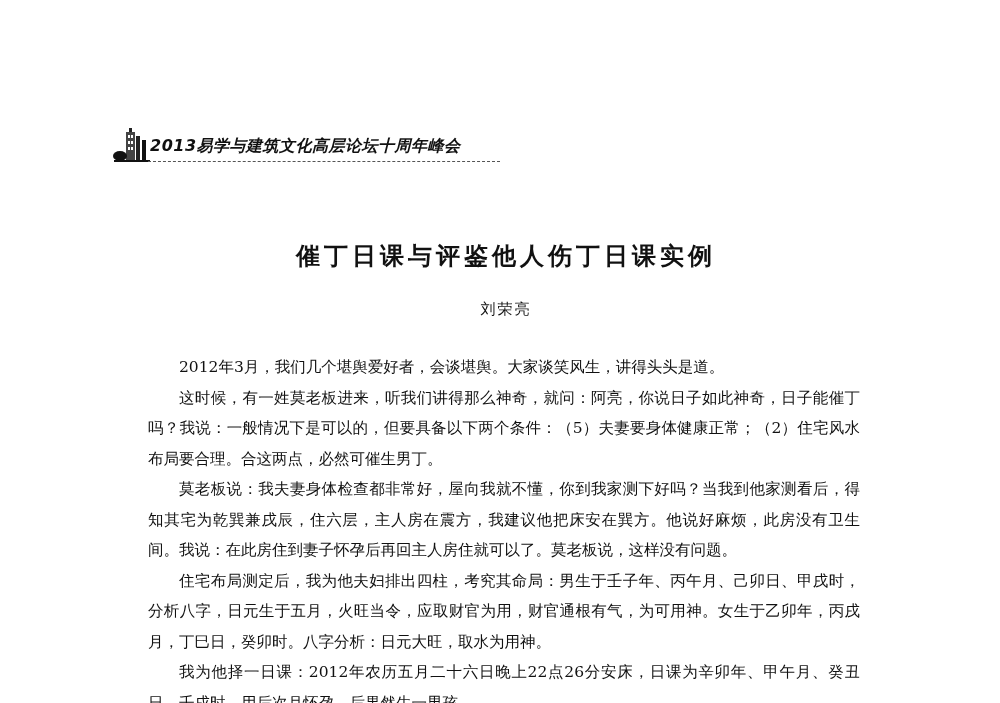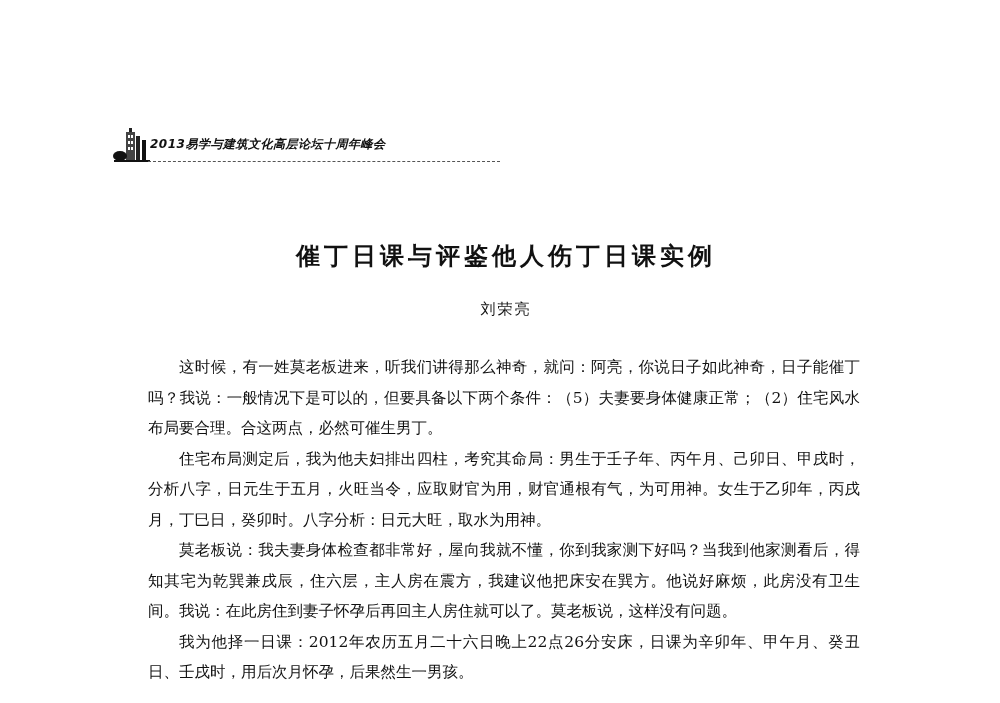--- a/index.html
+++ b/index.html
@@ -29,21 +29,21 @@
       width: 40px;
       height: 40px;
     }
     .header-text {
       position: absolute;
       left: 40px;
       top: 12px;
       font-family: "DejaVu Sans", "Liberation Sans", sans-serif;
       font-weight: bold;
       font-style: italic;
-      font-size: 12px;
+      font-size: 16px;
       letter-spacing: 0.5px;
       white-space: nowrap;
       color: #111;
     }
     .header-rule {
       position: absolute;
       left: 38px;
       top: 37px;
       width: 352px;
       height: 0;
@@ -111,17 +111,18 @@
     </svg>
   </span>
   <span class="header-text">2013易学与建筑文化高层论坛十周年峰会</span>
   <div class="header-rule"></div>
 </div>
 
 <div class="article-title">催丁日课与评鉴他人伤丁日课实例</div>
 <div class="author">刘荣亮</div>
 
 <div class="body-text">
+  <p>2012年3月，我们几个堪舆爱好者，会谈堪舆。大家谈笑风生，讲得头头是道。</p>
   <p>这时候，有一姓莫老板进来，听我们讲得那么神奇，就问：阿亮，你说日子如此神奇，日子能催丁吗？我说：一般情况下是可以的，但要具备以下两个条件：（5）夫妻要身体健康正常；（2）住宅风水布局要合理。合这两点，必然可催生男丁。</p>
+  <p>莫老板说：我夫妻身体检查都非常好，屋向我就不懂，你到我家测下好吗？当我到他家测看后，得知其宅为乾巽兼戌辰，住六层，主人房在震方，我建议他把床安在巽方。他说好麻烦，此房没有卫生间。我说：在此房住到妻子怀孕后再回主人房住就可以了。莫老板说，这样没有问题。</p>
   <p>住宅布局测定后，我为他夫妇排出四柱，考究其命局：男生于壬子年、丙午月、己卯日、甲戌时，分析八字，日元生于五月，火旺当令，应取财官为用，财官通根有气，为可用神。女生于乙卯年，丙戌月，丁巳日，癸卯时。八字分析：日元大旺，取水为用神。</p>
-  <p>莫老板说：我夫妻身体检查都非常好，屋向我就不懂，你到我家测下好吗？当我到他家测看后，得知其宅为乾巽兼戌辰，住六层，主人房在震方，我建议他把床安在巽方。他说好麻烦，此房没有卫生间。我说：在此房住到妻子怀孕后再回主人房住就可以了。莫老板说，这样没有问题。</p>
   <p>我为他择一日课：2012年农历五月二十六日晚上22点26分安床，日课为辛卯年、甲午月、癸丑日、壬戌时，用后次月怀孕，后果然生一男孩。</p>
 </div>
 
 </body></html>

